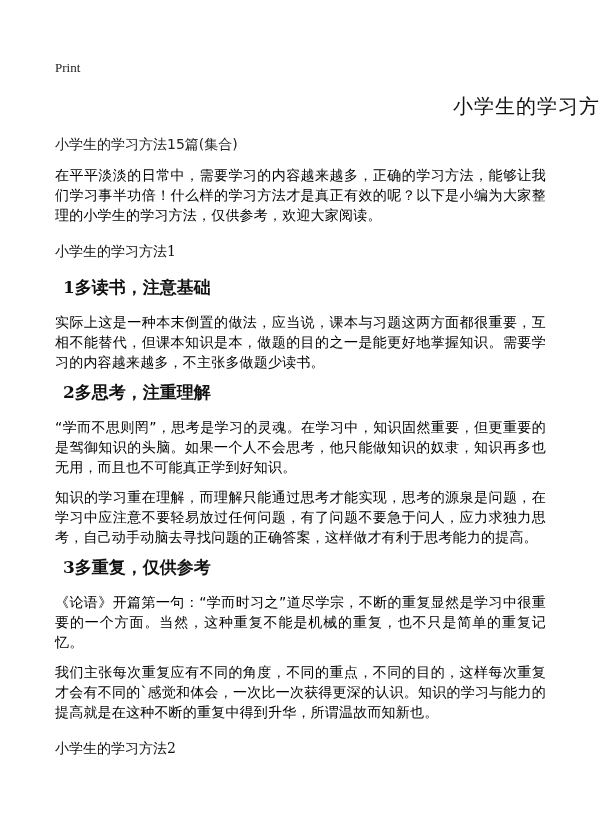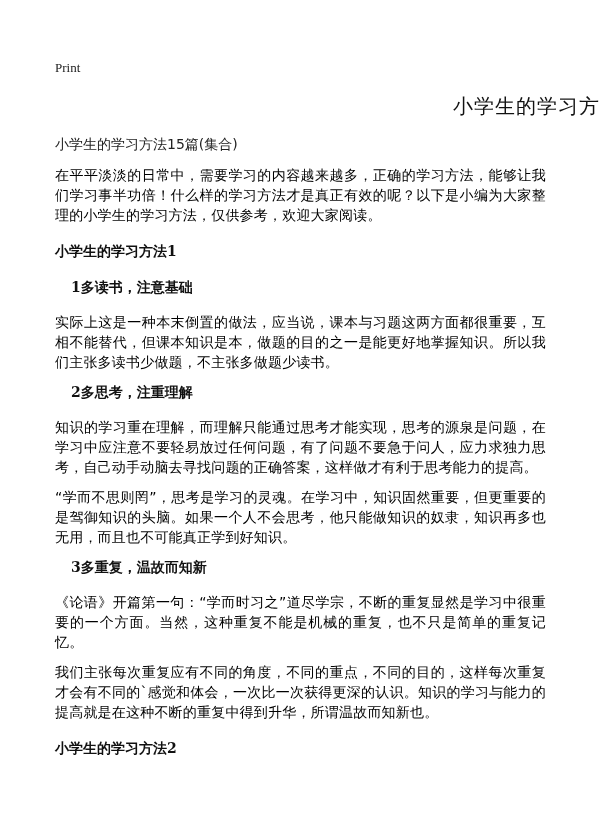--- a/index.html
+++ b/index.html
@@ -22,50 +22,50 @@
     position: absolute; left: 55px; top: 121px; width: 500px;
   }
   .subtitle {
     font-size: 14px; line-height: 20px; margin: 0 0 11px 0; color: #222;
   }
   p.para {
     font-size: 14px; line-height: 20px; margin: 0 9px 10px 0; color: #000000;
     letter-spacing: 0.2px; text-align: justify;
   }
   .section-heading {
-    font-size: 14px; font-weight: bold; line-height: 20px; margin: 16px 0 16px 0;
+    font-size: 14px; font-weight: normal; line-height: 20px; margin: 16px 0 16px 0;
     font-family: "DejaVu Serif", "Liberation Serif", serif; color: #111;
   }
   .sub-heading {
-    font-size: 14px; font-weight: bold; line-height: 20px; margin: 6px 0 15px 16px;
+    font-size: 17px; font-weight: bold; line-height: 20px; margin: 6px 0 15px 8px;
     font-family: "DejaVu Serif", "Liberation Serif", serif; color: #111;
   }
 </style>
 </head>
 <body>
 
 <div class="page">
   <div class="print-label">Print</div>
 
   <h1 class="doc-title">小学生的学习方</h1>
 
   <div class="content">
     <div class="subtitle">小学生的学习方法15篇(集合)</div>
 
     <p class="para">在平平淡淡的日常中，需要学习的内容越来越多，正确的学习方法，能够让我们学习事半功倍！什么样的学习方法才是真正有效的呢？以下是小编为大家整理的小学生的学习方法，仅供参考，欢迎大家阅读。</p>
 
     <div class="section-heading">小学生的学习方法1</div>
 
     <div class="sub-heading">1多读书，注意基础</div>
-    <p class="para">实际上这是一种本末倒置的做法，应当说，课本与习题这两方面都很重要，互相不能替代，但课本知识是本，做题的目的之一是能更好地掌握知识。所以我们主张多读书少做题，不主张多做题少读书。</p>
+    <p class="para">实际上这是一种本末倒置的做法，应当说，课本与习题这两方面都很重要，互相不能替代，但课本知识是本，做题的目的之一是能更好地掌握知识。需要学习的内容越来越多，不主张多做题少读书。</p>
 
     <div class="sub-heading">2多思考，注重理解</div>
+    <p class="para">“学而不思则罔”，思考是学习的灵魂。在学习中，知识固然重要，但更重要的是驾御知识的头脑。如果一个人不会思考，他只能做知识的奴隶，知识再多也无用，而且也不可能真正学到好知识。</p>
     <p class="para">知识的学习重在理解，而理解只能通过思考才能实现，思考的源泉是问题，在学习中应注意不要轻易放过任何问题，有了问题不要急于问人，应力求独力思考，自己动手动脑去寻找问题的正确答案，这样做才有利于思考能力的提高。</p>
-    <p class="para">“学而不思则罔”，思考是学习的灵魂。在学习中，知识固然重要，但更重要的是驾御知识的头脑。如果一个人不会思考，他只能做知识的奴隶，知识再多也无用，而且也不可能真正学到好知识。</p>
 
-    <div class="sub-heading">3多重复，温故而知新</div>
+    <div class="sub-heading">3多重复，仅供参考</div>
     <p class="para">《论语》开篇第一句：“学而时习之”道尽学宗，不断的重复显然是学习中很重要的一个方面。当然，这种重复不能是机械的重复，也不只是简单的重复记忆。</p>
     <p class="para">我们主张每次重复应有不同的角度，不同的重点，不同的目的，这样每次重复才会有不同的`感觉和体会，一次比一次获得更深的认识。知识的学习与能力的提高就是在这种不断的重复中得到升华，所谓温故而知新也。</p>
 
     <div class="section-heading">小学生的学习方法2</div>
 
   </div>
 </div>
 
 </body></html>

